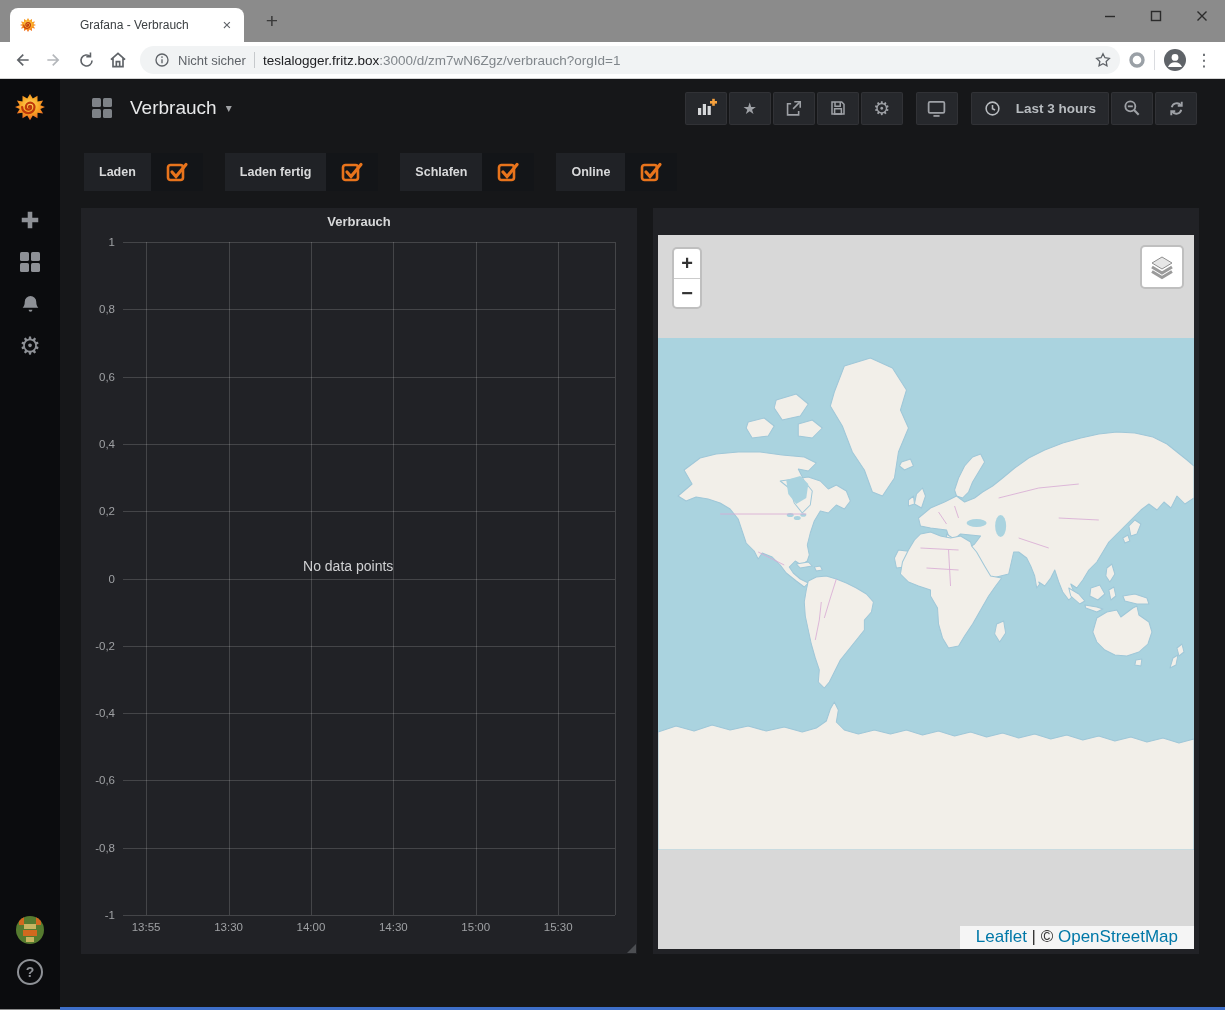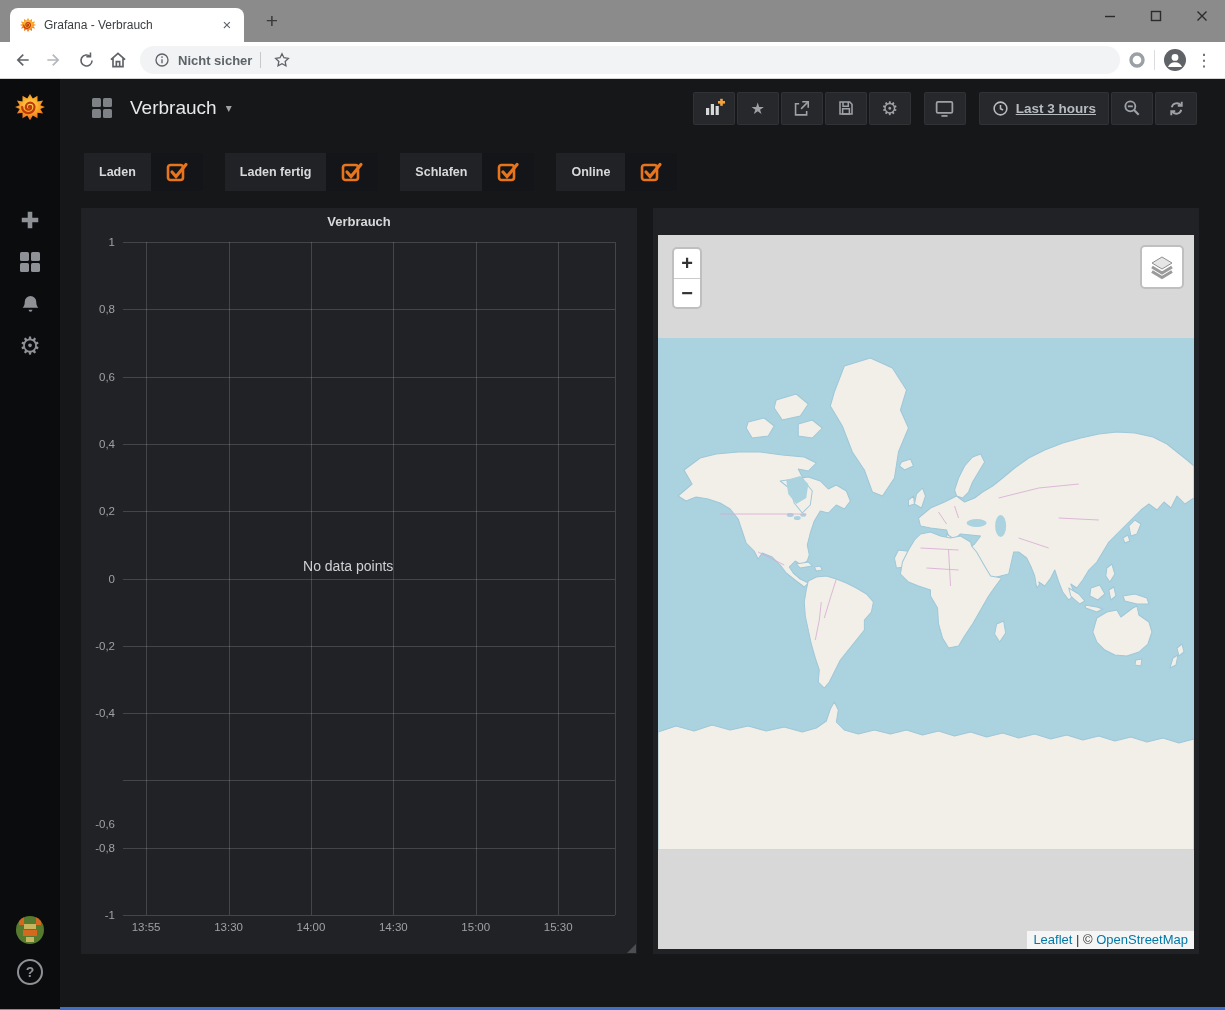--- a/index.html
+++ b/index.html
@@ -8,37 +8,37 @@
     width:1225px; height:1010px; overflow:hidden; position:relative;
     font-family:"Liberation Sans", sans-serif; background:#8b8b8b;
   }
   
   .titlebar { position:relative; height:42px; background:#8b8b8b; }
   .tab {
     position:absolute; left:10px; bottom:0; width:234px; height:34px;
     background:#fff; border-radius:8px 8px 0 0;
     display:flex; align-items:center; padding:0 8px 0 10px; gap:8px;
   }
-  .tab-title { flex:1; font-size:12px; color:#3c4043; white-space:nowrap; overflow:hidden; }
+  .tab-title { flex:1; font-size:12px; color:#3c4043; white-space:nowrap; overflow:hidden;margin-left:36px; }
   .tab-close { width:18px; height:18px; border-radius:50%; color:#5f6368; font-size:15px;
     line-height:17px; text-align:center; cursor:default; }
   .newtab { position:absolute; left:258px; bottom:6px; width:28px; height:28px;
     color:#3a3a3a; font-size:21px; line-height:26px; text-align:center; }
   .win-controls { position:absolute; right:0; top:0; display:flex; height:32px; }
   .win-btn { width:46px; height:32px; display:flex; align-items:center; justify-content:center; }
   .toolbar {
     height:37px; background:#fff; border-bottom:1px solid #d4d4d4;
     display:flex; align-items:center; padding:0 8px; gap:4px;
   }
   .nav-btn { width:28px; height:28px; display:flex; align-items:center; justify-content:center; border-radius:50%; }
   .urlbar {
     flex:1; height:28px; background:#f1f3f4; border-radius:14px; margin:0 4px;
     display:flex; align-items:center; padding:0 4px 0 14px; gap:8px; min-width:0;
   }
-  .sec-label { font-size:13px; color:#5f6368; white-space:nowrap;font-weight:bold; }
+  .sec-label { font-size:13px; color:#5f6368; white-space:nowrap; }
   .url-divider { width:1px; height:16px; background:#c6c9cc; }
   .url-text { font-size:13.5px; white-space:nowrap; overflow:hidden; flex:1; }
   .url-host { color:#202124; }
   .url-rest { color:#80868b; }
   .bookmark-btn { width:26px; height:26px; display:flex; align-items:center; justify-content:center; }
   .ext-divider { width:1px; height:20px; background:#dadce0; margin:0 4px; }
   .kebab { font-size:17px; color:#5f6368; width:26px; text-align:center; letter-spacing:0; }
   
   .app { display:flex; height:930px; }
   .sidenav {
@@ -60,21 +60,21 @@
   .dash-title { font-size:19px; color:#e8e9ea; font-weight:500; }
   .caret { margin-left:9px; color:#9fa1a4; font-size:12px; }
   .hdr-right { margin-left:auto; display:flex; align-items:center; }
   .hdr-btn {
     height:33px; min-width:42px; background:#26282c; border-radius:2px;
     box-shadow:inset 0 0 0 1px rgba(255,255,255,0.05);
     display:flex; align-items:center; justify-content:center; margin-left:2px;
     color:#9ea1a6;
   }
   .hdr-btn.space-l { margin-left:13px; }
-  .time-btn { padding:0 13px; gap:7px; font-size:13.5px; font-weight:bold; color:#b8bcc0;text-decoration:underline; }
+  .time-btn { padding:0 13px; gap:15px; font-size:13.5px; font-weight:bold; color:#b8bcc0; }
   .star-glyph { font-size:16px; color:#9ea1a6; }
   
   .submenu { display:flex; gap:22px; padding:16px 0 0 24px; height:54px; }
   .var-group { display:flex; height:38px; }
   .var-label {
     background:#202226; color:#d8d9da; font-size:12.5px; font-weight:bold;
     display:flex; align-items:center; padding:0 15px;
   }
   .var-box {
     width:52px; background:#131518; display:flex; align-items:center; justify-content:center;
@@ -108,21 +108,21 @@
   .tiles svg { display:block; width:100%; height:100%; }
   .leaflet-zoom { position:absolute; top:12px; left:14px; width:30px;
     background:#fff; border:2px solid rgba(0,0,0,0.25); border-radius:5px; overflow:hidden; }
   .leaflet-zoom-btn { width:100%; height:29px; display:flex; align-items:center; justify-content:center;
     font-size:20px; font-weight:bold; color:#333; }
   .leaflet-zoom-btn + .leaflet-zoom-btn { border-top:1px solid #ccc; }
   .leaflet-layers { position:absolute; top:10px; right:10px; width:44px; height:44px;
     background:#fff; border:2px solid rgba(0,0,0,0.25); border-radius:5px;
     display:flex; align-items:center; justify-content:center; }
   .map-attrib { position:absolute; right:0; bottom:0; background:rgba(255,255,255,0.75);
-    padding:1px 6px 2px; font-size:13px; color:#333;margin-top:28px; }
+    padding:1px 16px 2px; font-size:17px; color:#333;margin-top:28px; }
   .map-attrib a { color:#0078a8; text-decoration:none; }
   .bottom-strip { position:absolute; left:60px; right:0; bottom:0; height:3px; background:#3e6fc9; }
 </style>
 </head>
 <body>
 
 <svg width="0" height="0" style="position:absolute" aria-hidden="true">
   <defs>
     <radialGradient id="glogo" cx="50%" cy="42%" r="62%">
       <stop offset="0%" stop-color="#ffd965"></stop>
@@ -188,20 +188,21 @@
   <div class="urlbar">
     <span style="display:flex">
       <svg width="16" height="16" viewBox="0 0 24 24">
         <circle cx="12" cy="12" r="9" fill="none" stroke="#5f6368" stroke-width="2"></circle>
         <line x1="12" y1="11" x2="12" y2="17" stroke="#5f6368" stroke-width="2"></line>
         <circle cx="12" cy="7.5" r="1.3" fill="#5f6368"></circle>
       </svg>
     </span>
     <span class="sec-label">Nicht sicher</span>
     <span class="url-divider"></span>
+    <span class="url-text"><span class="url-host">teslalogger.fritz.box</span><span class="url-rest">:3000/d/zm7wN6Zgz/verbrauch?orgId=1</span></span>
     <span class="bookmark-btn">
       <svg width="18" height="18" viewBox="0 0 24 24">
         <path d="M12 3.6 l2.6 5.4 5.9 0.8 -4.3 4.1 1.1 5.9 -5.3 -2.9 -5.3 2.9 1.1 -5.9 -4.3 -4.1 5.9 -0.8 Z" fill="none" stroke="#5f6368" stroke-width="1.7"></path>
       </svg>
     </span>
   </div>
   <span style="display:flex">
     <svg width="18" height="18" viewBox="0 0 18 18">
         <circle cx="9" cy="9" r="6" fill="none" stroke="#9aa0a6" stroke-width="3.4"></circle>
       </svg>
@@ -419,21 +420,21 @@
               <div class="ytick" style="top: 30%;">0,4</div>
               <div class="hline" style="top: 40%;"></div>
               <div class="ytick" style="top: 40%;">0,2</div>
               <div class="hline" style="top: 50%;"></div>
               <div class="ytick" style="top: 50%;">0</div>
               <div class="hline" style="top: 60%;"></div>
               <div class="ytick" style="top: 60%;">-0,2</div>
               <div class="hline" style="top: 70%;"></div>
               <div class="ytick" style="top: 70%;">-0,4</div>
               <div class="hline" style="top: 80%;"></div>
-              <div class="ytick" style="top: 80%; margin-top: 44px;">-0,6</div>
+              <div class="ytick" style="top: 80%;">-0,6</div>
               <div class="hline" style="top: 90%;"></div>
               <div class="ytick" style="top: 90%;">-0,8</div>
               <div class="hline" style="top: 100%;"></div>
               <div class="ytick" style="top: 100%;">-1</div>
               <div class="vline" style="left: 4.7%;"></div>
               <div class="xtick" style="left: 4.7%;">13:55</div>
               <div class="vline" style="left: 21.45%;"></div>
               <div class="xtick" style="left: 21.45%;">13:30</div>
               <div class="vline" style="left: 38.2%;"></div>
               <div class="xtick" style="left: 38.2%;">14:00</div>

